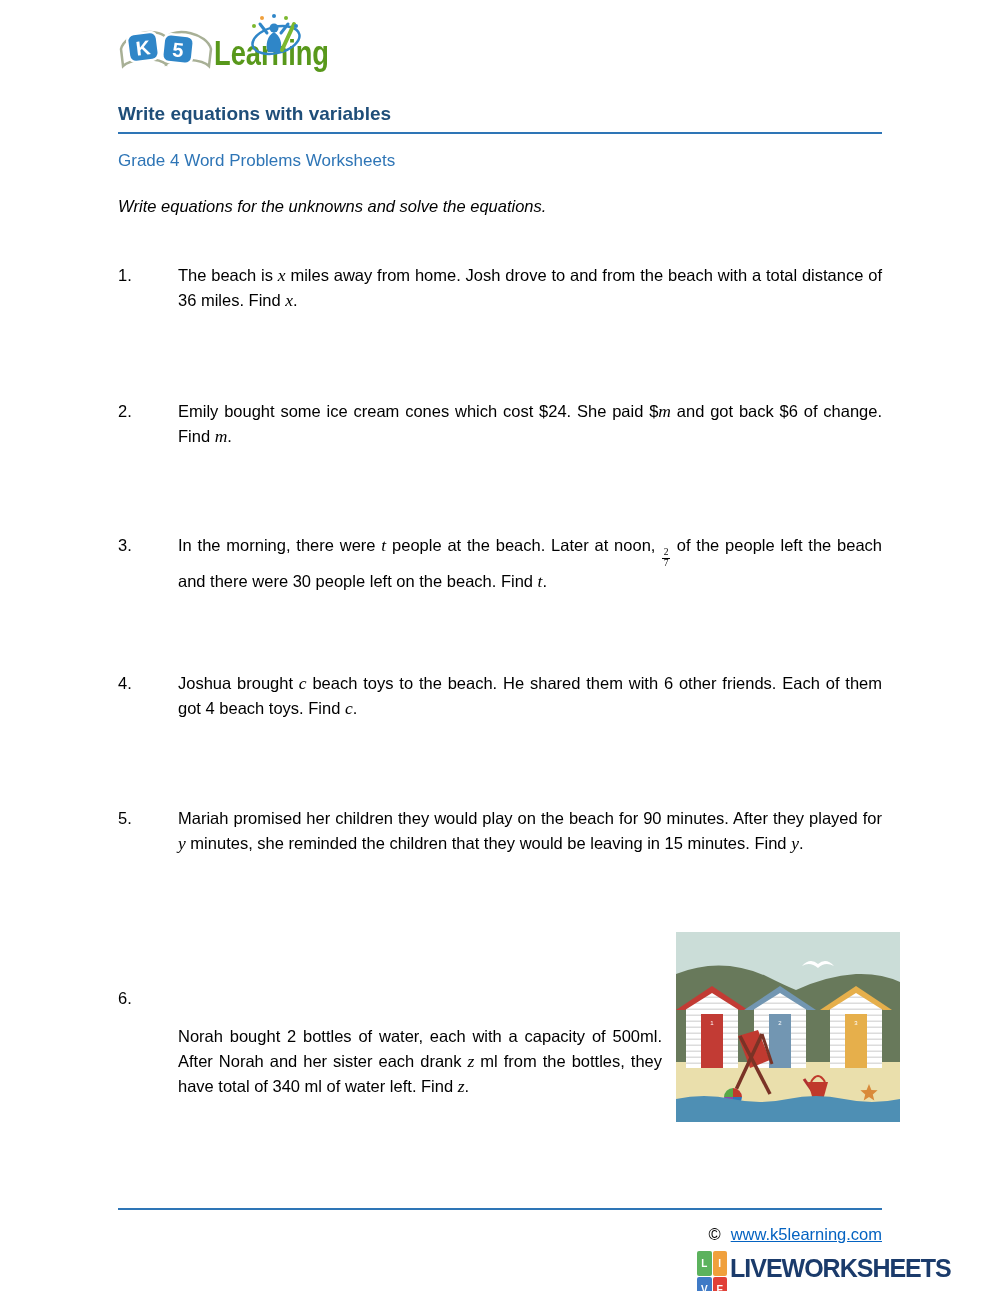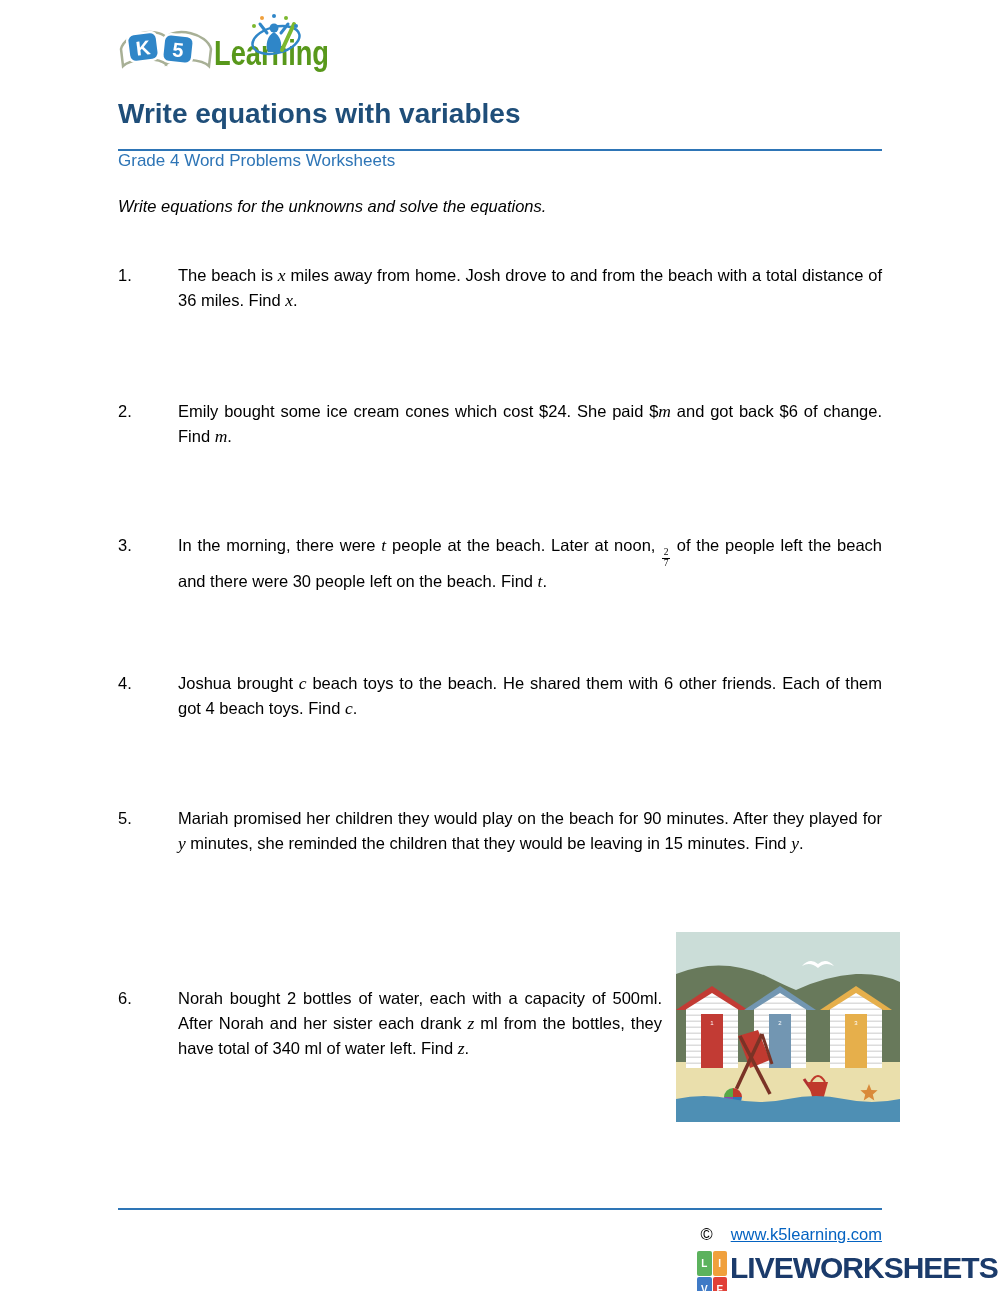--- a/index.html
+++ b/index.html
@@ -9,52 +9,52 @@
   }
   html,body{margin:0;padding:0;background:#fff;}
   .page{
     position:relative;width:1000px;height:1291px;margin:0 auto;background:#fff;
     font-family:"Liberation Sans",sans-serif;font-size:16.5px;line-height:25px;color:#000;
     overflow:hidden;
   }
   .k5-logo{position:absolute;left:116px;top:14px;width:215px;height:62px;}
   .doc-title{
     position:absolute;left:118px;top:100px;width:764px;
-    font-size:28px;line-height:28px;font-weight:bold;color:var(--title);
-    border-bottom:2px solid var(--accent);padding-bottom:21px;
+    font-size:19px;line-height:28px;font-weight:bold;color:var(--title);
+    border-bottom:2px solid var(--accent);padding-bottom:4px;
   }
   .doc-subtitle{position:absolute;left:118px;top:148px;font-size:17px;color:var(--accent);}
   .instructions{position:absolute;left:118px;top:194px;font-style:italic;font-size:16.5px;text-align:right;}
   .questions-list{position:absolute;left:0;top:0;width:100%;height:100%;pointer-events:none;}
   .question{position:absolute;left:118px;width:764px;display:flex;align-items:flex-start;}
   .question:nth-of-type(1){top:263px}
   .question:nth-of-type(2){top:399px}
   .question:nth-of-type(3){top:533px}
   .question:nth-of-type(4){top:671px}
   .question:nth-of-type(5){top:806px}
   .question:nth-of-type(6){top:986px}
   .qnum{width:60px;flex:none;}
   .qtext{flex:1;text-align:justify;}
-  .question.narrow .qtext{flex:none;width:484px;}
+  .question.narrow .qtext{flex:none;width:484px;margin-top:38px;}
   .mathvar{font-family:"Liberation Serif",serif;font-style:italic;font-size:17.5px;}
   .frac{
     display:inline-flex;flex-direction:column;align-items:center;vertical-align:-4px;
     font-family:"Liberation Serif",serif;font-size:9.5px;line-height:1.05;margin:0 1px;
   }
   .frac .fnum{display:block;border-bottom:1px solid #000;padding:0 1.5px;}
   .frac .fden{display:block;}
   .illustration{position:absolute;left:676px;top:932px;width:224px;height:190px;}
   .footer-rule{position:absolute;left:118px;top:1208px;width:764px;border-top:2px solid var(--accent);}
   .footer-left{position:absolute;left:118px;top:1222px;font-size:16.5px;}
   .footer-right{position:absolute;right:118px;top:1222px;font-size:16.5px;}
-  .footer-right a{color:var(--link);text-decoration:underline;margin-left:18px;}
+  .footer-right a{color:var(--link);text-decoration:underline;margin-left:10px;}
   .lw{position:absolute;left:697px;top:1251px;display:flex;align-items:center;gap:3px;}
   .lw-grid{width:30px;height:34px;display:grid;grid-template-columns:1fr 1fr;grid-template-rows:1fr 1fr;gap:1px;}
   .lw-cell{color:#fff;font-size:10px;font-weight:bold;display:flex;align-items:center;justify-content:center;border-radius:2px;}
-  .lw-word{font-size:30px;font-weight:bold;color:var(--brand-navy);letter-spacing:-1px;line-height:34px;}
+  .lw-word{font-size:25px;font-weight:bold;color:var(--brand-navy);letter-spacing:-1px;line-height:34px;}
 </style>
 </head>
 <body>
 
 <div class="page">
 
   <div class="k5-logo">
     <svg viewBox="0 0 215 62" width="215" height="62">
       <g>
         <path d="M5,35 C9,19 40,13 50,23 L50,50 C40,42 13,46 7,52 Z" fill="#FFFFFF" stroke="#A8B096" stroke-width="2.5"></path>

